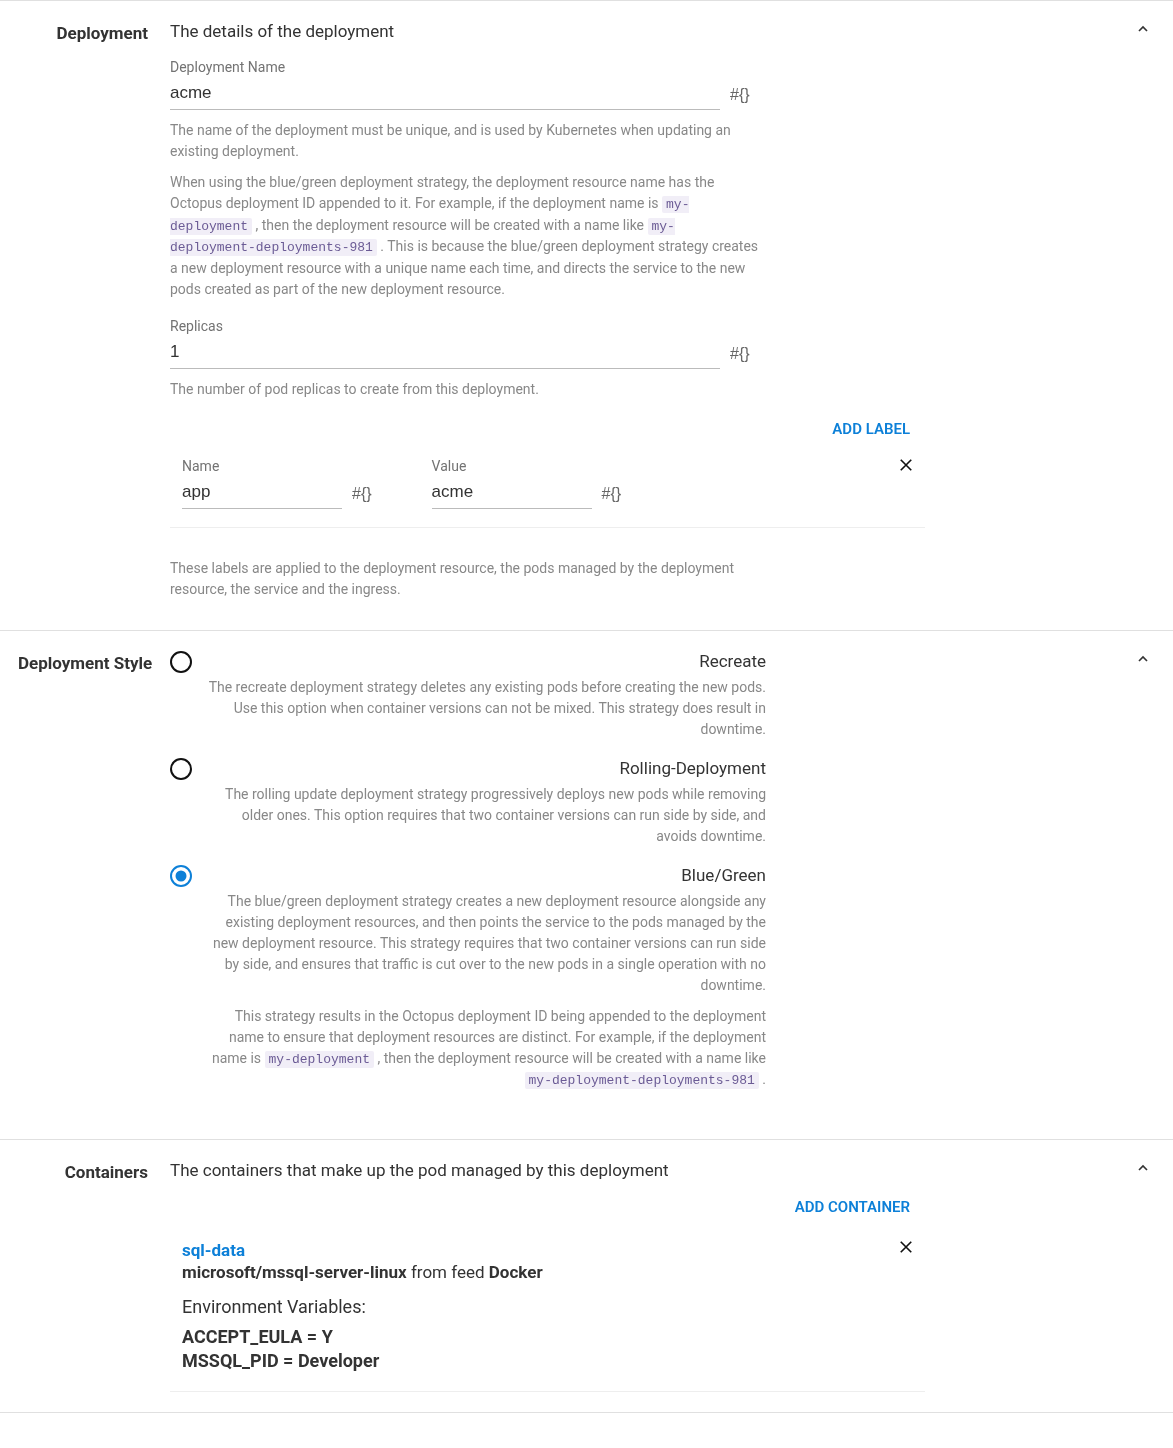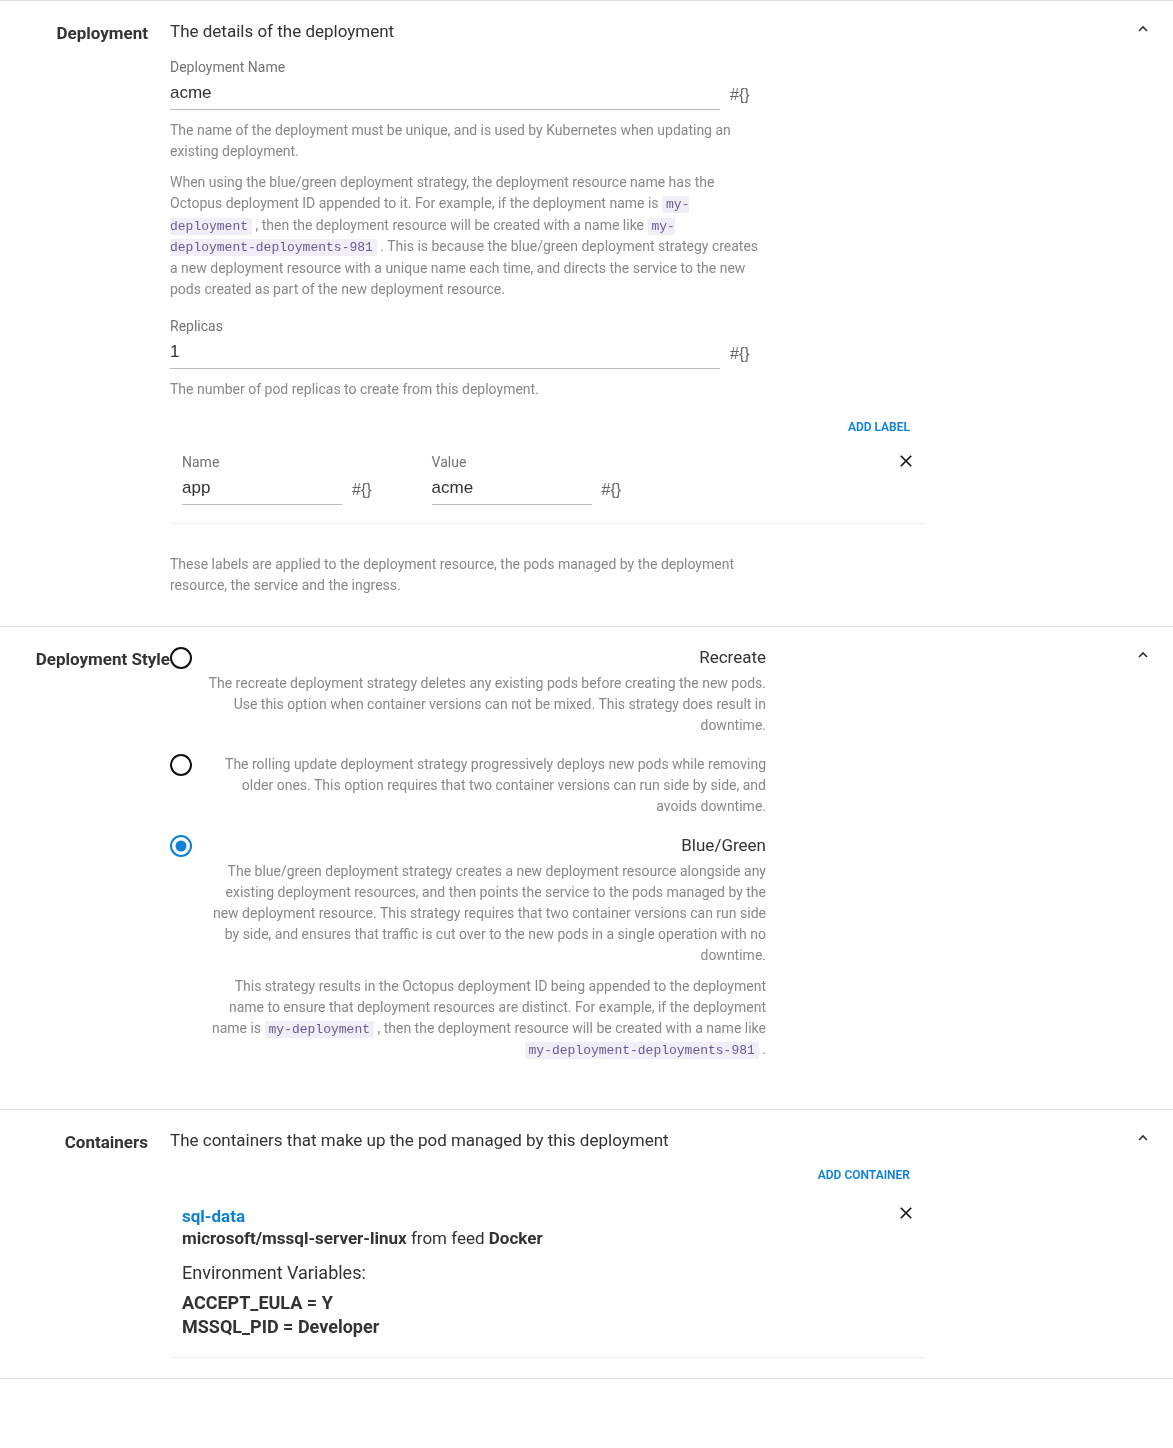--- a/index.html
+++ b/index.html
@@ -86,21 +86,21 @@
   background: #f1eef7;
   color: #6b5b95;
   padding: 1px 4px;
   border-radius: 2px;
 }
 .add-link {
   display: block;
   text-align: right;
   color: #0d80d8;
   font-weight: 600;
-  font-size: 12px;
+  font-size: 15px;
   margin: 20px 16px 12px 0;
   max-width: 740px;
   cursor: pointer;
 }
 .kv-row {
   display: flex;
   align-items: flex-end;
   gap: 60px;
   padding: 8px 0 18px 12px;
   border-bottom: 1px solid #eee;
@@ -249,34 +249,35 @@
     </div>
   </div>
   <span class="chevron">
     <svg viewBox="0 0 24 24">
         <path d="M6 15 L12 9 L18 15" stroke="#333" stroke-width="2.5" fill="none"></path>
       </svg>
   </span>
 </div>
 
 <div class="section">
-  <div class="section-label" style="text-align:right; padding-left:8px; padding-right:0;">Deployment Style</div>
+  <div class="section-label" style="text-align:left; padding-left:8px; padding-right:0;">Deployment Style</div>
   <div class="section-body">
 
     <div class="radio-item">
       <div class="radio-circle"></div>
       <div class="radio-body">
         <div class="radio-title">Recreate</div>
         <div class="radio-desc">The recreate deployment strategy deletes any existing pods before creating the new pods. Use this option when container versions can not be mixed. This strategy does result in downtime.</div>
       </div>
     </div>
 
     <div class="radio-item">
       <div class="radio-circle"></div>
       <div class="radio-body">
+        <div class="radio-title">Rolling-Deployment</div>
         <div class="radio-desc">The rolling update deployment strategy progressively deploys new pods while removing older ones. This option requires that two container versions can run side by side, and avoids downtime.</div>
       </div>
     </div>
 
     <div class="radio-item">
       <div class="radio-circle selected"></div>
       <div class="radio-body">
         <div class="radio-title">Blue/Green</div>
         <div class="radio-desc">
           <p>The blue/green deployment strategy creates a new deployment resource alongside any existing deployment resources, and then points the service to the pods managed by the new deployment resource. This strategy requires that two container versions can run side by side, and ensures that traffic is cut over to the new pods in a single operation with no downtime.</p>

